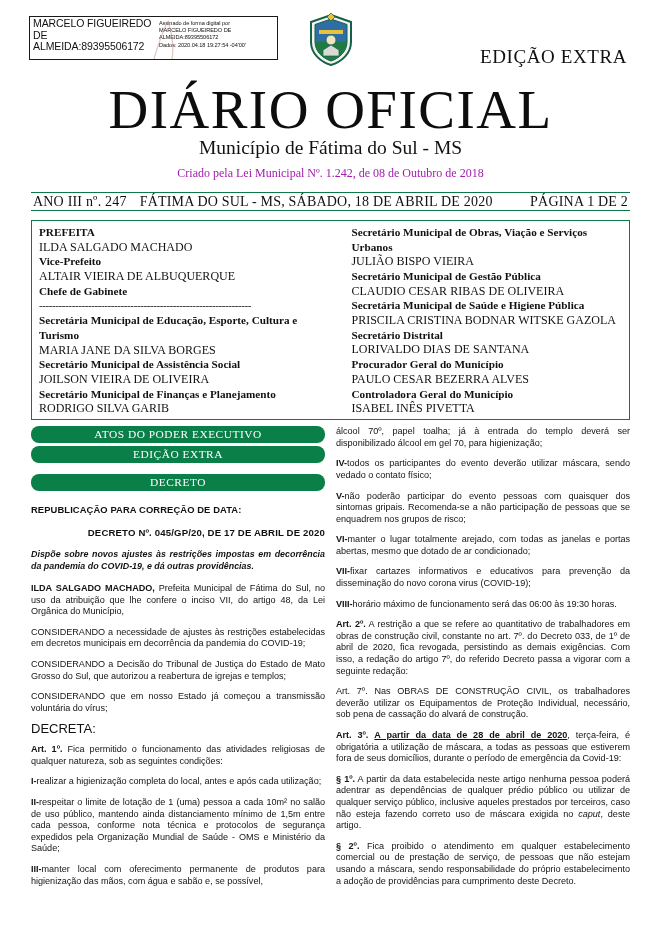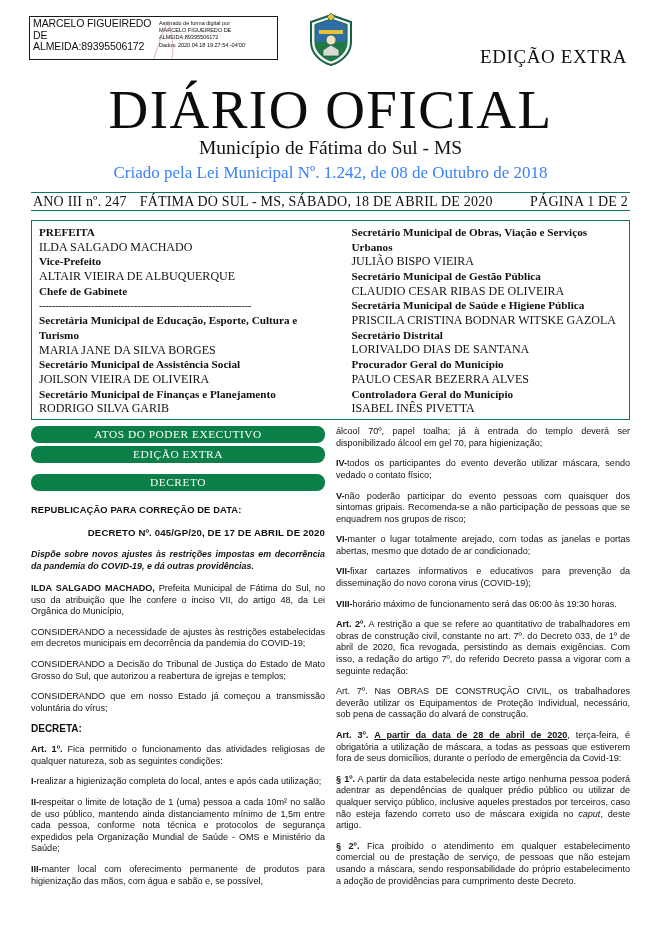--- a/index.html
+++ b/index.html
@@ -84,23 +84,23 @@
   }
   .masthead .sub {
     font-family: "Liberation Serif", serif;
     font-size: 19.5px;
     line-height: 24px;
     color: #111;
     margin-top: -2px;
   }
   .masthead .law {
     font-family: "Liberation Serif", serif;
-    font-size: 17px;
+    font-size: 12px;
     line-height: 20px;
-    color: #3b82f6;
+    color: #a21caf;
     margin-top: 3px;
   }
 
   
   .infobar {
     margin: 9px 31px 0 31px;
     border-top: 1.6px solid #0a7a4a;
     border-bottom: 1.6px solid #0a7a4a;
     height: 19px;
     display: flex;
@@ -209,22 +209,22 @@
     font-style: italic;
     font-weight: 700;
     font-size: 8.9px;
     line-height: 11.4px;
     text-align: justify;
     color: #141414;
     margin: 0 0 11px 0;
   }
   .decreta {
     font-family: "Liberation Sans", sans-serif;
-    font-weight: 700;
-    font-size: 10px;
+    font-weight: 400;
+    font-size: 13px;
     line-height: 12px;
     margin: 0 0 9px 0;
     color: #111;
   }
 </style>
 </head>
 <body>
 
 <div class="page">
 

